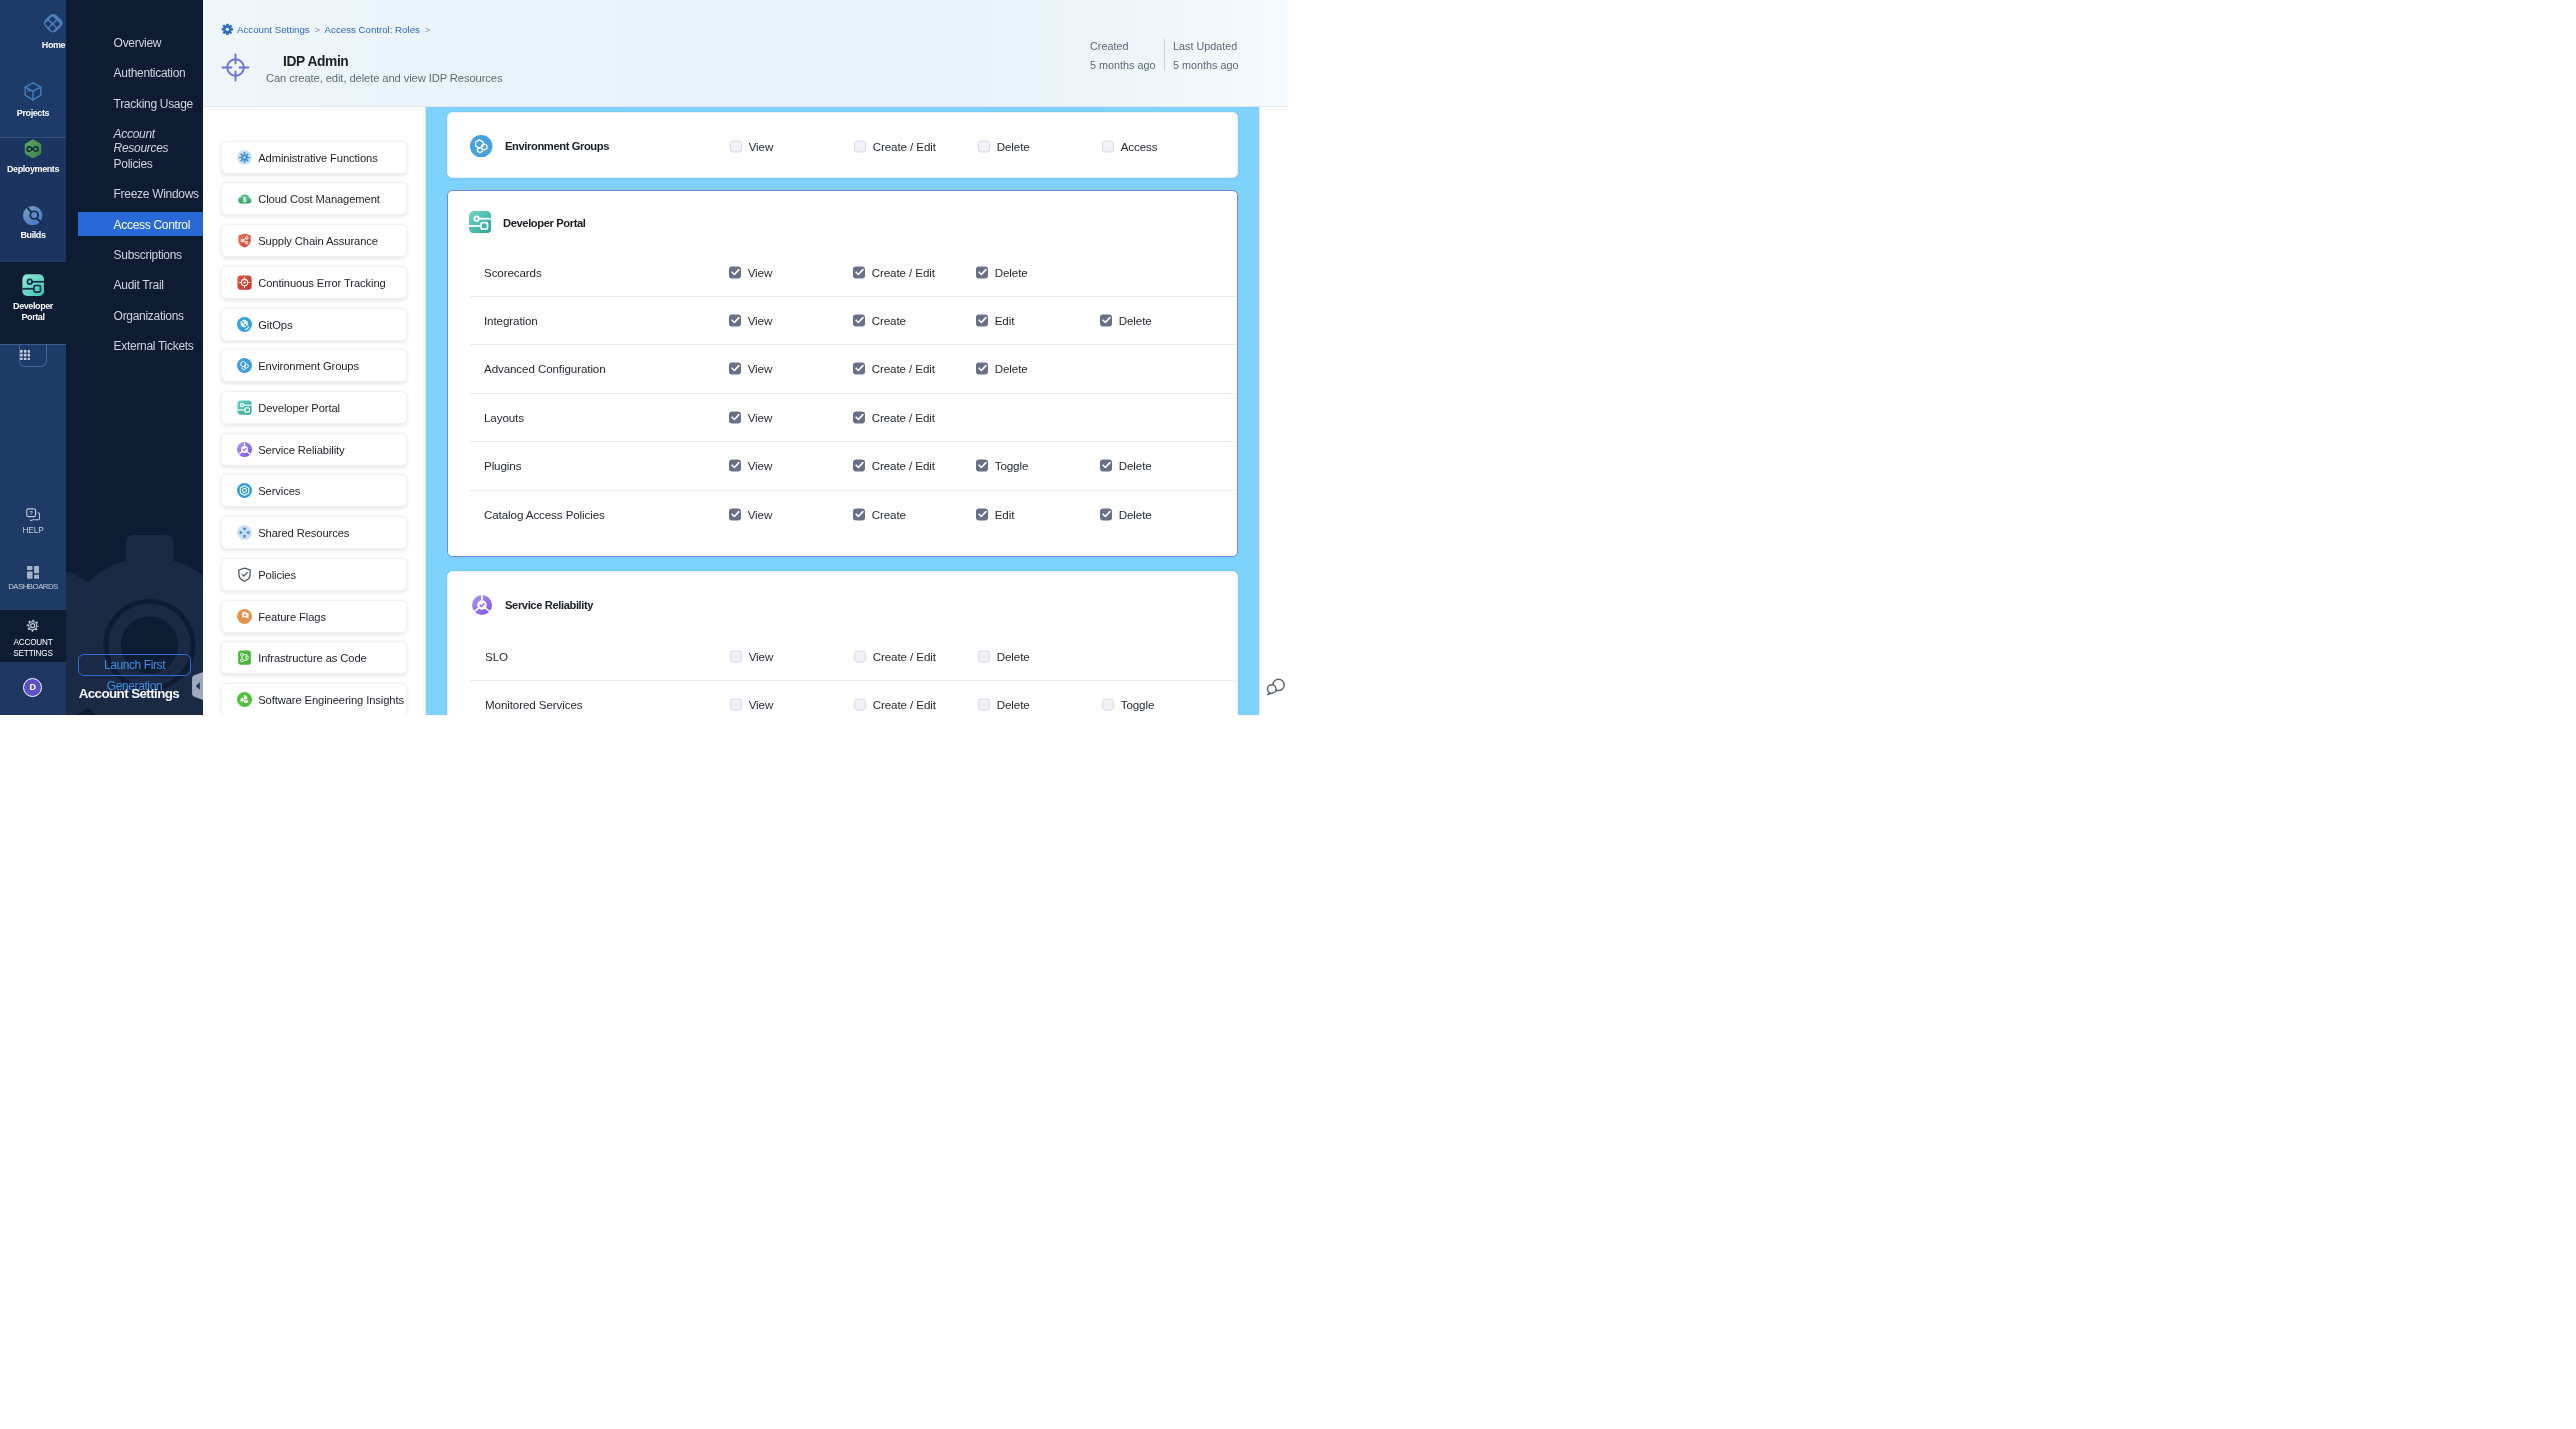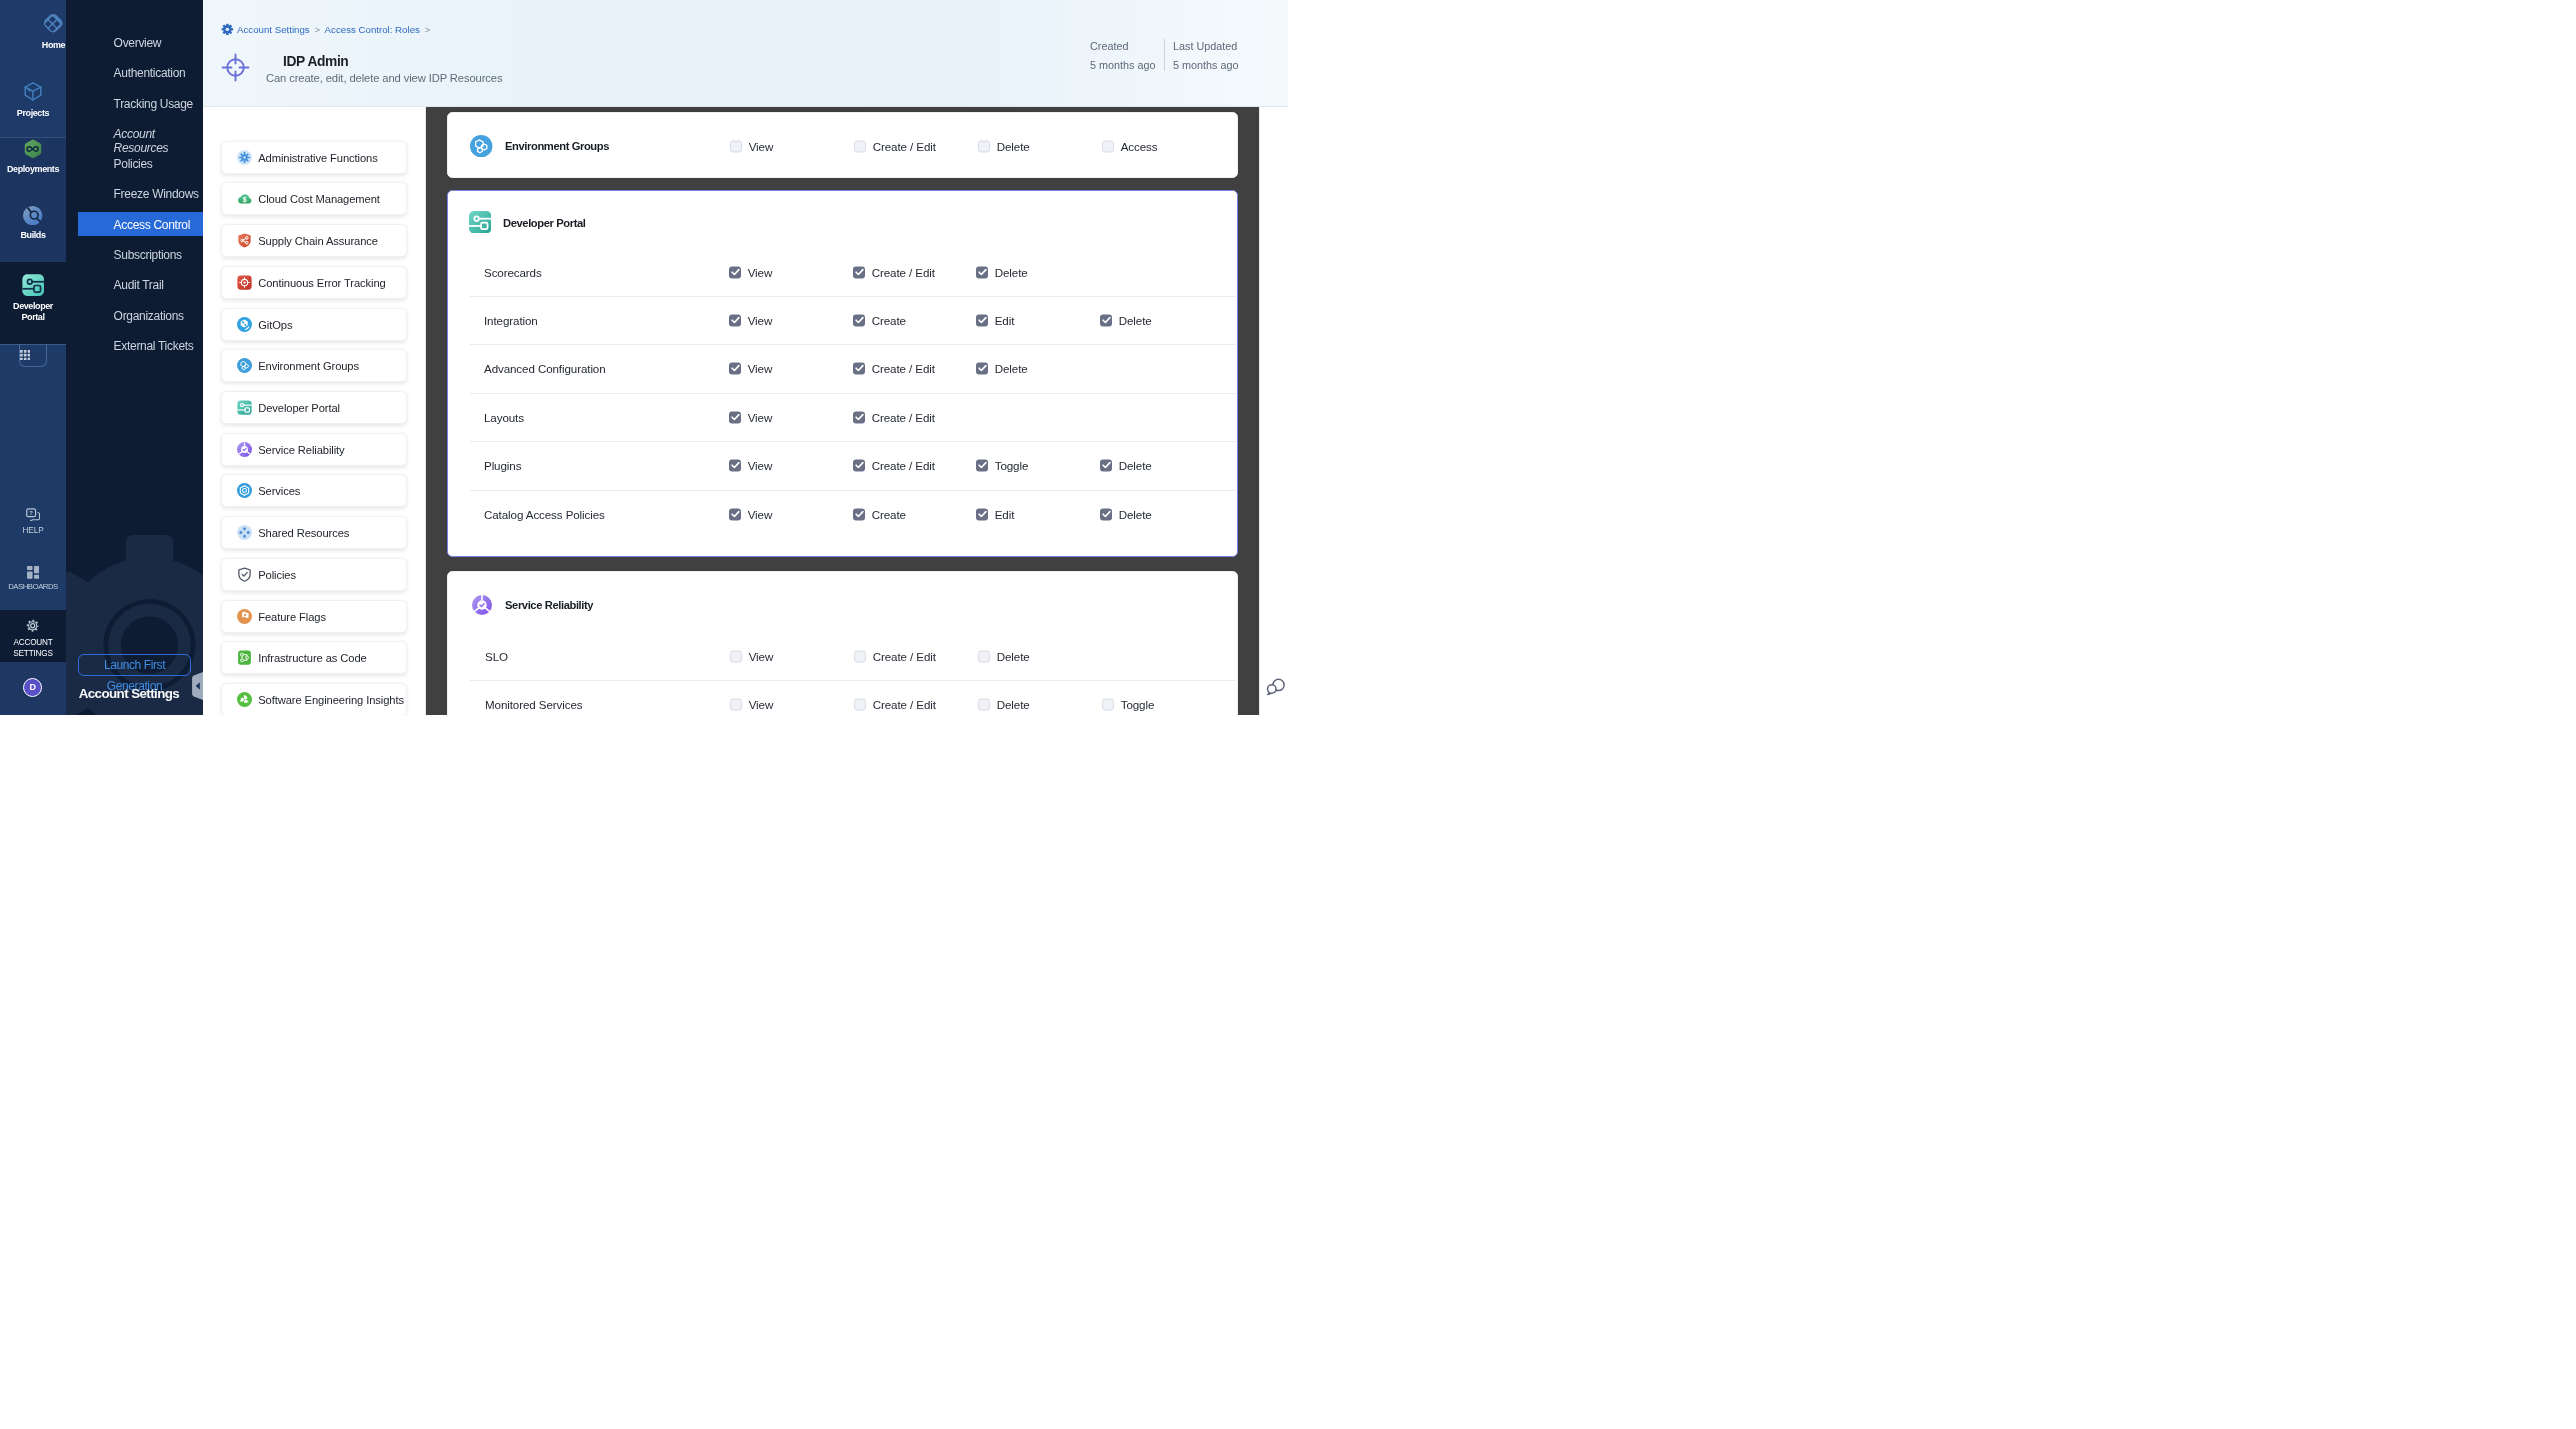--- a/index.html
+++ b/index.html
@@ -11,21 +11,21 @@
   .railsec { position:absolute; left:0; width:66px; }
   .railitem { position:absolute; width:66px; text-align:center; }
   .raillabel { color:#fff; font-size:9px; font-weight:700; letter-spacing:-0.4px; line-height:12px; }
 
   
   #nav2 { position:relative; width:137px; height:715px; flex:0 0 137px; background:#0e1c33; overflow:hidden; z-index:4; }
   .nav2item { position:absolute; left:24.6px; font-size:12px; letter-spacing:-0.3px; color:#cdd4df;margin-left:23px; }
   #nav2sel { position:absolute; left:12px; right:0; top:212px; height:24px; background:#2769d6; }
 
   
-  #main { position:relative; flex:1; height:715px; background:#404040; }
+  #main { position:relative; flex:1; height:715px; background:#7dd3fc; }
   #header { position:absolute; left:0; top:0; width:1085px; height:107px;
     background:linear-gradient(90deg,#f0f7fb 0%, #e9f3fa 25%, #e8f2f9 70%, #f5fafd 100%);
     border-bottom:0.7px solid #e2e7ee; }
   #leftpanel { position:absolute; left:0; top:107px; width:223px; height:608px; background:#fff; border-right:0.7px solid #e3e6eb; }
   #gutter { position:absolute; left:1056px; top:107px; width:29px; height:608px; background:#fff; border-left:0.7px solid #e7e9f0; }
 
   .lcard { position:absolute; left:17.5px; width:186px; height:33px; background:#fff;
     border:0.7px solid #f0f1f6; border-radius:5.2px; box-shadow:0 1.5px 3.7px rgba(30,40,60,0.10);
     display:flex; align-items:center; }
   .lcard .ic { margin-left:15.7px; width:15px; height:15px; flex:0 0 15px; }

